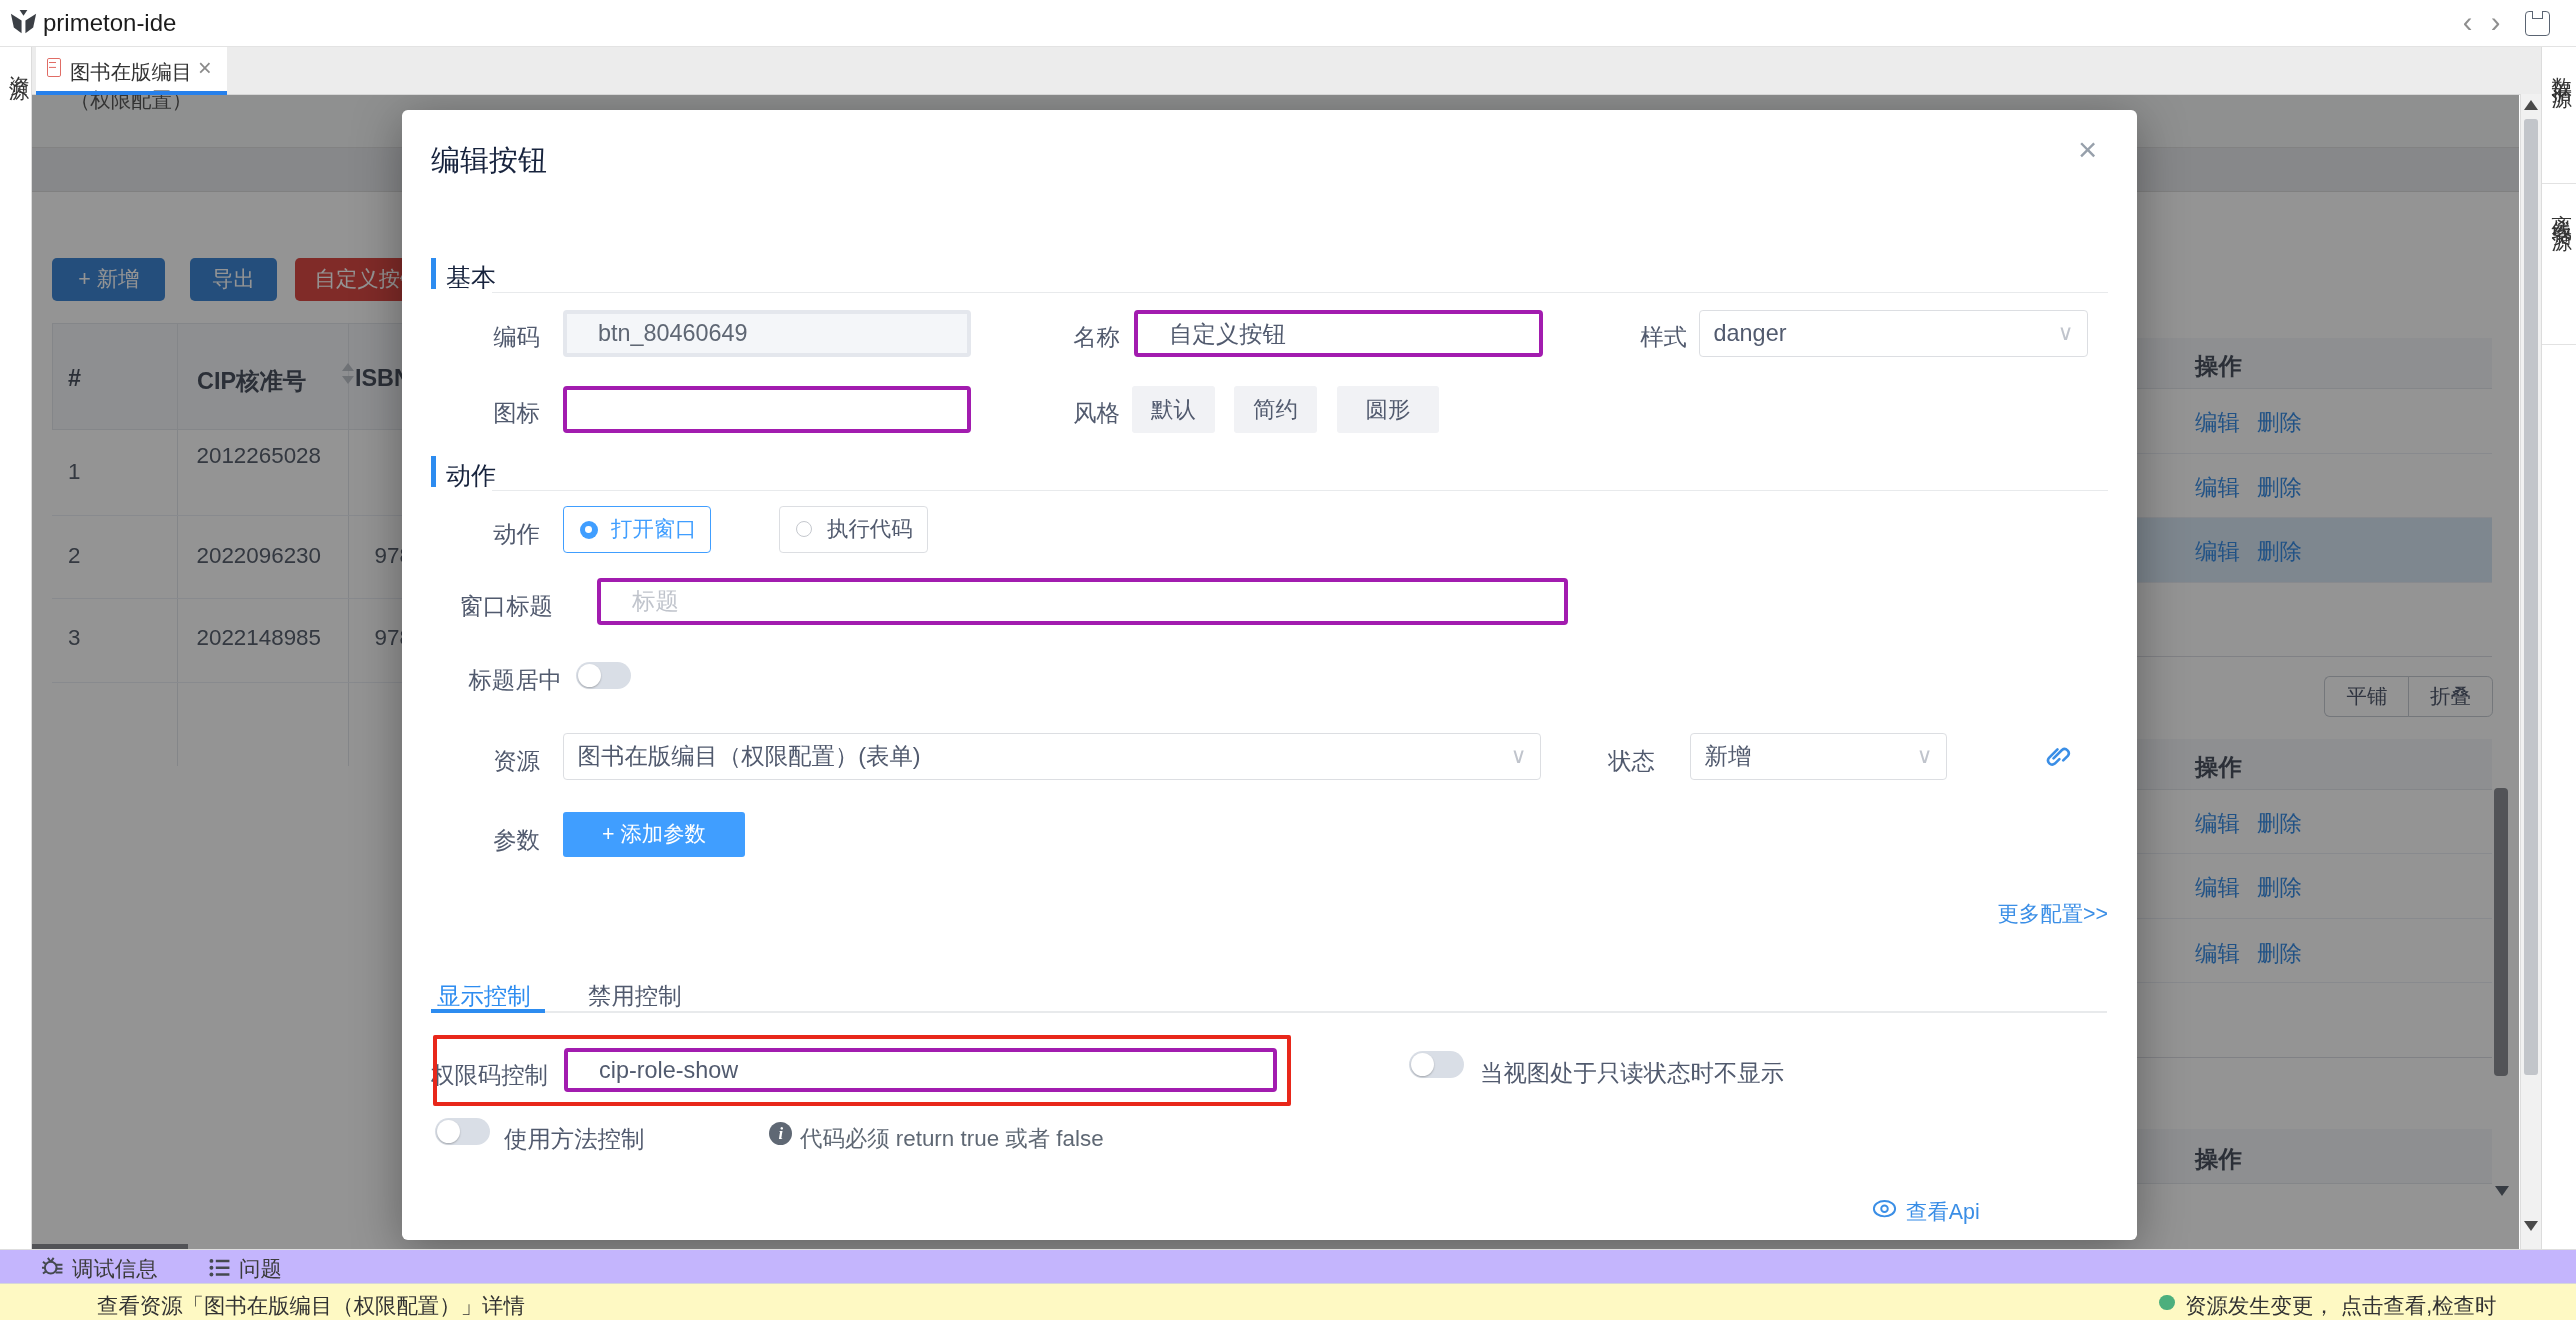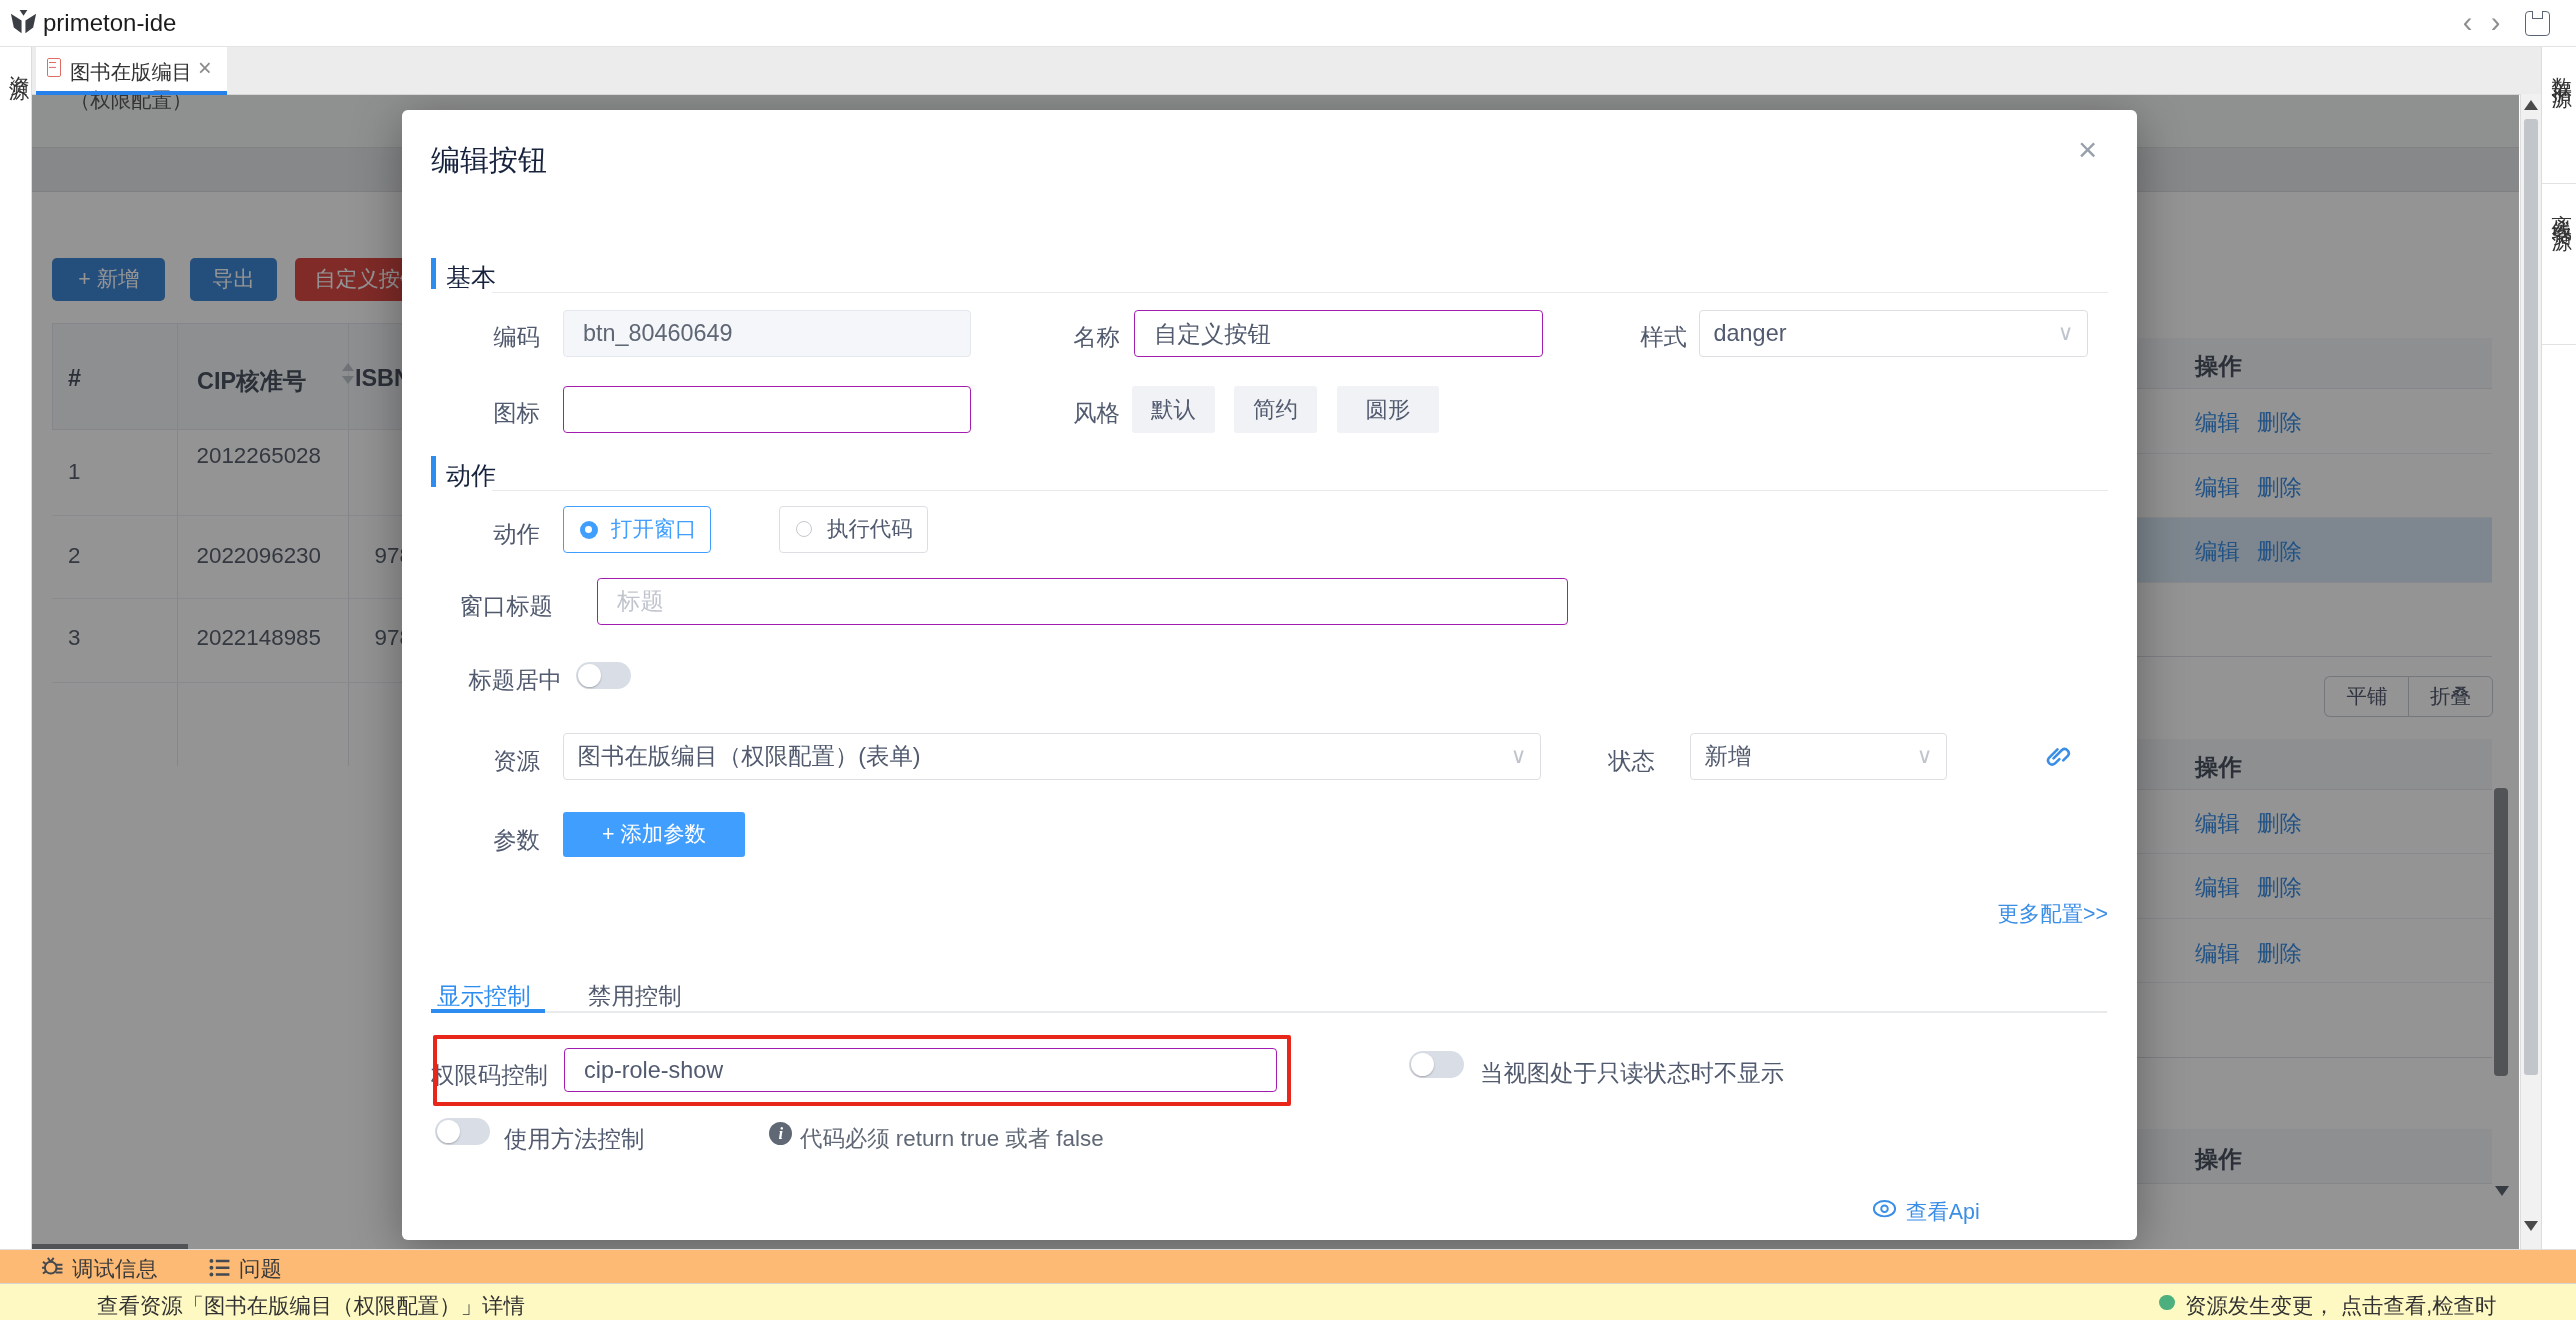--- a/index.html
+++ b/index.html
@@ -53,22 +53,22 @@
 
   
   #modal { left:402px; top:110px; width:1735px; height:1130px; background:#fff; border-radius:5.8px;
     box-shadow:0 9.7px 49px rgba(0,0,0,.35); z-index:3; }
   .m-title { left:29px; top:31px; font-size:29px; color:#17233d; font-weight:500; }
   .m-close { left:1676px; top:23.4px; font-size:33px; color:#97a0ab; line-height:33px; }
   .secbar { left:29px; width:4.9px; height:31px; background:#2d8cf0; }
   .sectitle { left:44px; font-size:25px; color:#17233d; font-weight:500; }
   .secline { height:1px; background:#e8eaec; }
   .lbl { font-size:23.4px; color:#515a6e; text-align:right; }
-  .inp { border:1px solid #a21caf; border-radius:3.9px; background:#fff; font-size:23.4px; color:#515a6e;
-    font-family:"Liberation Sans","DejaVu Sans",sans-serif; padding:0 19px; outline:none; }
+  .inp { border:4px solid #a21caf; border-radius:3.9px; background:#fff; font-size:23.4px; color:#515a6e;
+    font-family:"Liberation Sans","DejaVu Sans",sans-serif; padding:0 31px; outline:none; }
   .inp::placeholder { color:#c0c4cc; }
   .inp.disabled { background:#f4f6f9; border-color:#e4e7ed; color:#5f6774; }
   .sel { border:1px solid #dcdee2; border-radius:3.9px; background:#fff; font-size:23.4px; color:#515a6e; line-height:45px; padding:0 13.6px; }
   .chev { position:absolute; font-size:21.4px; color:#c0c4cc; }
   .shape-btn { height:47px; background:#f1f2f5; border-radius:2.9px; color:#515a6e; font-size:22.4px; text-align:center; line-height:47px; }
   .radio-box { height:47px; border-radius:3.9px; font-size:21.4px; line-height:45px; }
   .rb-on { border:1px solid #409eff; color:#409eff; }
   .rb-off { border:1px solid #dcdee2; color:#515a6e; }
   .rdot { position:absolute; left:15.6px; top:13.6px; width:18.5px; height:18.5px; border-radius:50%; background:#409eff; }
   .rdot:after { content:""; position:absolute; left:5.8px; top:5.8px; width:6.8px; height:6.8px; border-radius:50%; background:#fff; }
@@ -76,21 +76,21 @@
   .toggle { width:55px; height:27px; border-radius:13.6px; background:#d9dee6; }
   .toggle:after { content:""; position:absolute; left:1.9px; top:1.9px; width:23.4px; height:23.4px; border-radius:50%; background:#fff; box-shadow:0 1px 1.9px rgba(0,0,0,.25); }
   .blue-btn { background:#409eff; border-radius:3px; color:#fff; font-size:21.4px; text-align:center; }
   .link { color:#3a8ee6; font-size:21.4px; }
   .m-tab { font-size:23.4px; }
   .info-ico { width:23.4px; height:23.4px; border-radius:50%; background:#5f6874; color:#fff; font-size:16.6px; font-style:italic; font-weight:bold;
     text-align:center; line-height:23.4px; font-family:"Liberation Serif","DejaVu Serif",serif; }
   #redbox { left:433px; top:1035px; width:858px; height:71px; border:4.9px solid #e8271a; border-radius:1.9px; z-index:4; }
 
   
-  #panelbar { left:0; top:1249px; width:2576px; height:34px; background:#fdba74; border-top:1px solid #dedede; z-index:6; }
+  #panelbar { left:0; top:1249px; width:2576px; height:34px; background:#c4b5fd; border-top:1px solid #dedede; z-index:6; }
   .pb-item { top:3.9px; font-size:21.4px; color:#3a3a3a; }
   #statusbar { left:0; top:1283px; width:2576px; height:37px; background:#fef9c3; border-top:1px solid #d7d7d7; z-index:6; }
   .sb-text { top:6.8px; font-size:21.4px; color:#333; }
   .gdot { width:15.6px; height:15.6px; border-radius:50%; background:#4caf7d; }
 </style>
 </head>
 <body>
 
 <div id="stage">
 

